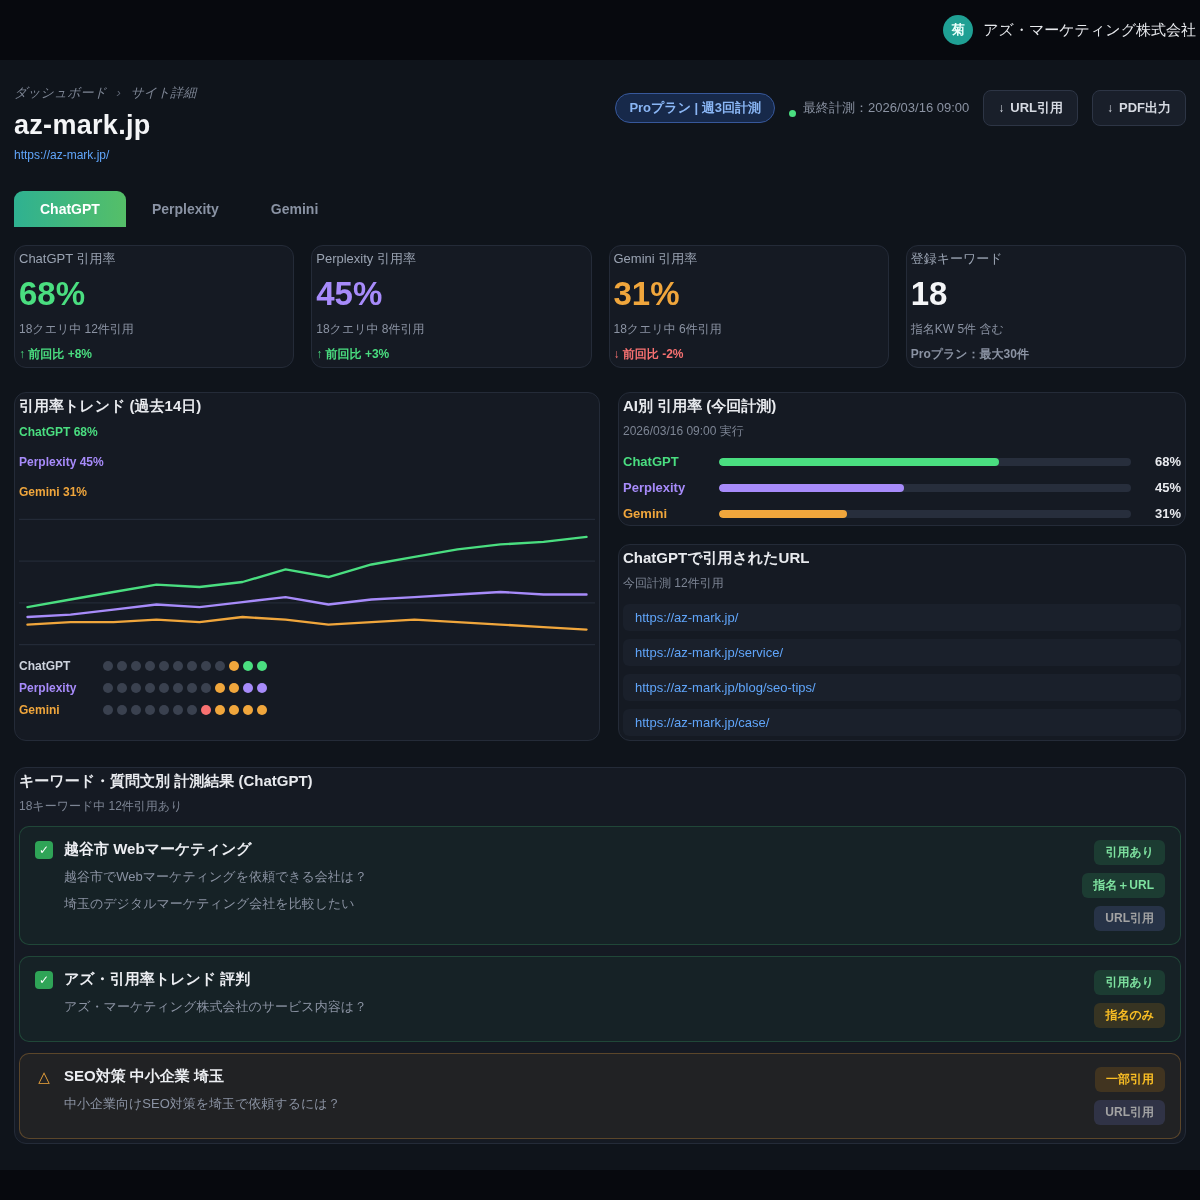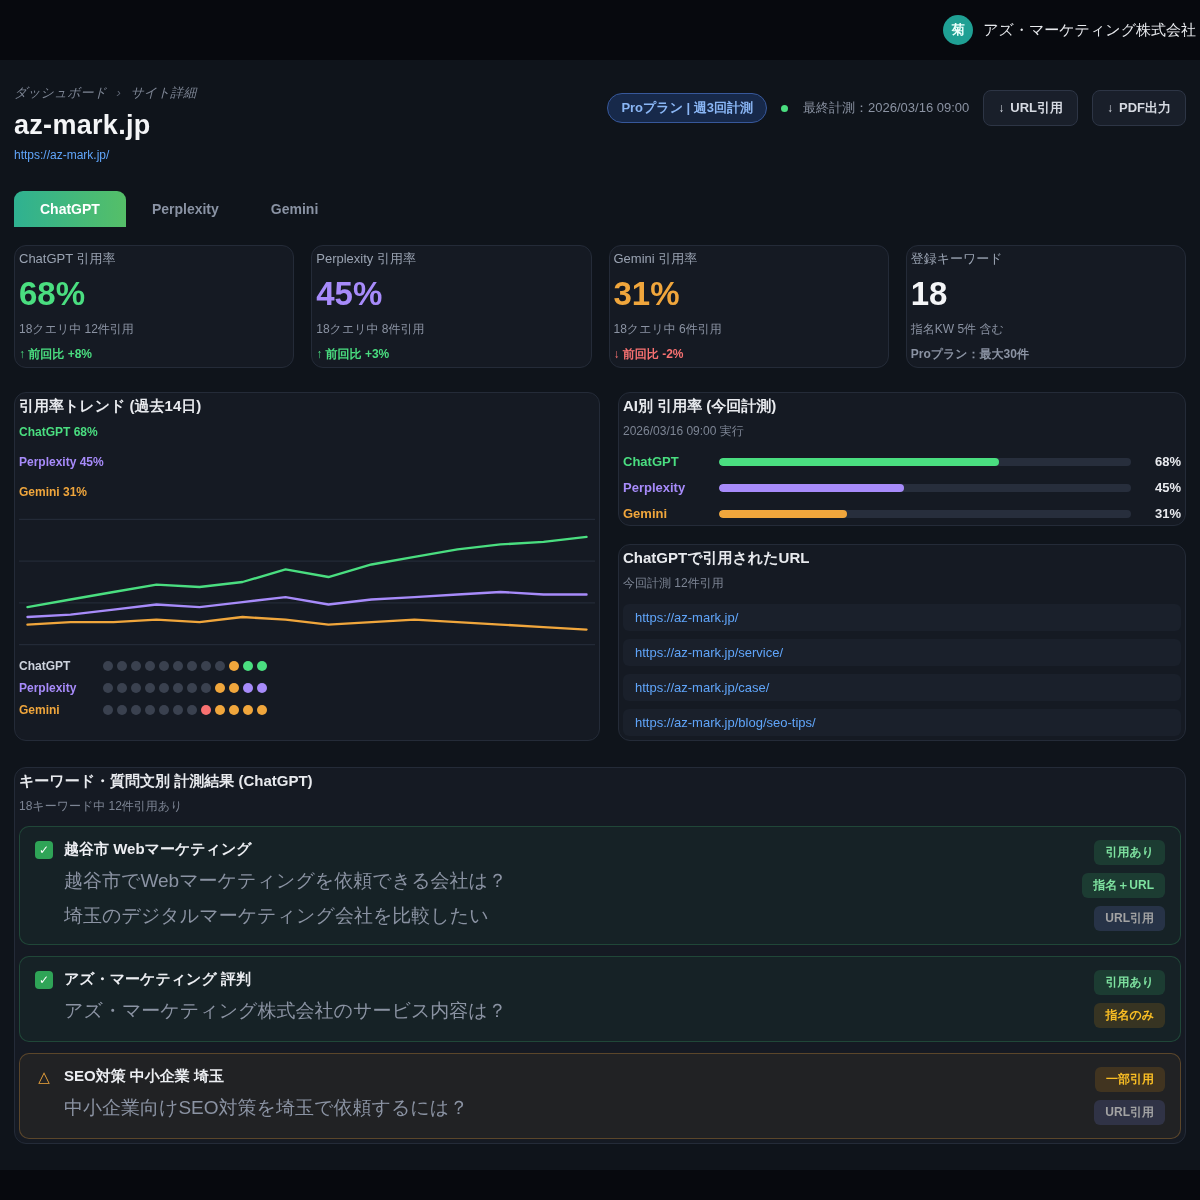--- a/index.html
+++ b/index.html
@@ -21,21 +21,21 @@
   .main { background:#0f141b; padding:24px 14px 26px; }
 
   .header-row { display:flex; justify-content:space-between; align-items:flex-start; }
   .breadcrumb { font-size:13px; color:#7d8594;font-style:italic; }
   .breadcrumb .sep { margin:0 6px; color:#5b6270; }
   .page-title { font-size:27px; font-weight:bold; color:#f4f5f7; margin-top:8px; letter-spacing:.3px; }
   .site-url { display:inline-block; font-size:12px; color:#60a5fa; margin-top:7px; text-decoration:none; }
 
   .header-right { display:flex; align-items:center; gap:14px; margin-top:6px; }
   .plan-badge { background:#17294a; border:1px solid #37589b; color:#8ab6f5; font-size:13px; font-weight:bold; padding:5px 13px; border-radius:15px; white-space:nowrap; }
-  .measure-status { display:flex; align-items:center; gap:15px; font-size:13px; color:#8b93a3; white-space:nowrap; }
+  .measure-status { display:flex; align-items:flex-end; gap:7px; font-size:13px; color:#8b93a3; white-space:nowrap; }
   .status-dot { width:7px; height:7px; border-radius:50%; background:#4ade80; display:inline-block; }
   .btn { display:flex; align-items:center; gap:6px; background:#191f2a; border:1px solid #2d3545; color:#d6dae2; font-size:13px; font-weight:bold; padding:8px 14px; border-radius:8px; font-family:inherit; }
   .btn .dl { font-size:12px; }
 
   
   .tabs { display:flex; margin-top:28px; }
   .tab { padding:10px 26px; font-size:14px; font-weight:bold; color:#8a93a4; border-radius:9px 9px 0 0; }
   .tab.active { background:linear-gradient(90deg,#2fb191,#55bf68); color:#ffffff; }
 
   
@@ -73,21 +73,21 @@
 
   
   .kw-card { margin-top:26px; }
   .kw-row { display:flex; justify-content:space-between; gap:16px; border-radius:10px; border:1px solid; padding:13px 15px; margin-top:11px; }
   .kw-row.green { background:rgba(56,178,102,.06); border-color:rgba(74,222,128,.20); }
   .kw-row.amber { background:rgba(240,166,60,.06); border-color:rgba(240,166,60,.28); }
   .kw-title-row { display:flex; align-items:center; gap:11px; }
   .kw-title { font-size:15px; font-weight:bold; color:#eceef2; }
   .icon-check { width:18px; height:18px; background:#2fa457; border-radius:4px; color:#fff; font-size:12px; font-weight:bold; display:flex; align-items:center; justify-content:center; flex:0 0 auto; }
   .icon-tri { color:#f0a63c; font-size:15px; width:18px; text-align:center; flex:0 0 auto; }
-  .kw-query { font-size:19px; color:#8b93a3; margin:9px 0 0 29px; }
+  .kw-query { font-size:13px; color:#8b93a3; margin:9px 0 0 29px; }
   .kw-badges { display:flex; flex-direction:column; gap:8px; align-items:flex-end; }
   .badge { font-size:12px; font-weight:bold; padding:4px 11px; border-radius:6px; white-space:nowrap; }
   .badge.green  { background:rgba(74,222,128,.14); color:#7ee2a0; }
   .badge.indigo { background:rgba(129,140,248,.16); color:#a3a3a3; }
   .badge.amber  { background:rgba(245,158,11,.15); color:#fbbf24; }
 </style>
 </head>
 <body>
 
 <div class="topbar" data-interactable="false">
@@ -262,22 +262,22 @@
           </div>
         </div>
       </div>
 
       <div class="card url-card" data-interactable="false">
         <div class="panel-title" data-interactable="false">ChatGPTで引用されたURL</div>
         <div class="panel-sub" data-interactable="false">今回計測 12件引用</div>
         <div class="url-list" data-interactable="false">
           <a class="url-item" data-interactable="true">https://az-mark.jp/</a>
           <a class="url-item" data-interactable="true">https://az-mark.jp/service/</a>
+          <a class="url-item" data-interactable="true">https://az-mark.jp/blog/seo-tips/</a>
           <a class="url-item" data-interactable="true">https://az-mark.jp/case/</a>
-          <a class="url-item" data-interactable="true">https://az-mark.jp/blog/seo-tips/</a>
         </div>
       </div>
     </div>
   </div>
 
   <div class="card kw-card" data-interactable="false">
     <div class="panel-title" data-interactable="false">キーワード・質問文別 計測結果 (ChatGPT)</div>
     <div class="panel-sub" data-interactable="false">18キーワード中 12件引用あり</div>
 
     <div class="kw-row green" data-interactable="false">
@@ -293,21 +293,21 @@
         <span class="badge green" data-interactable="false">引用あり</span>
         <span class="badge green" data-interactable="false">指名＋URL</span>
         <span class="badge indigo" data-interactable="false">URL引用</span>
       </div>
     </div>
 
     <div class="kw-row green" data-interactable="false">
       <div class="kw-left" data-interactable="false">
         <div class="kw-title-row" data-interactable="false">
           <span class="icon-check" data-interactable="false">✓</span>
-          <span class="kw-title" data-interactable="false">アズ・マーケティング 評判</span>
+          <span class="kw-title" data-interactable="false">アズ・引用率トレンド 評判</span>
         </div>
         <div class="kw-query" data-interactable="false">アズ・マーケティング株式会社のサービス内容は？</div>
       </div>
       <div class="kw-badges" data-interactable="false">
         <span class="badge green" data-interactable="false">引用あり</span>
         <span class="badge amber" data-interactable="false">指名のみ</span>
       </div>
     </div>
 
     <div class="kw-row amber" data-interactable="false">

